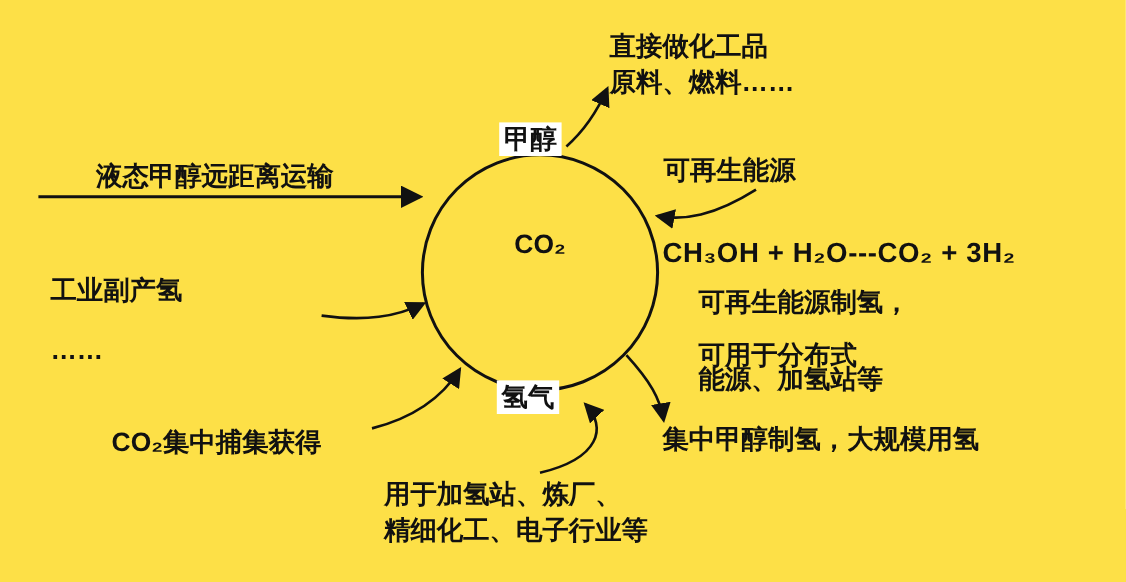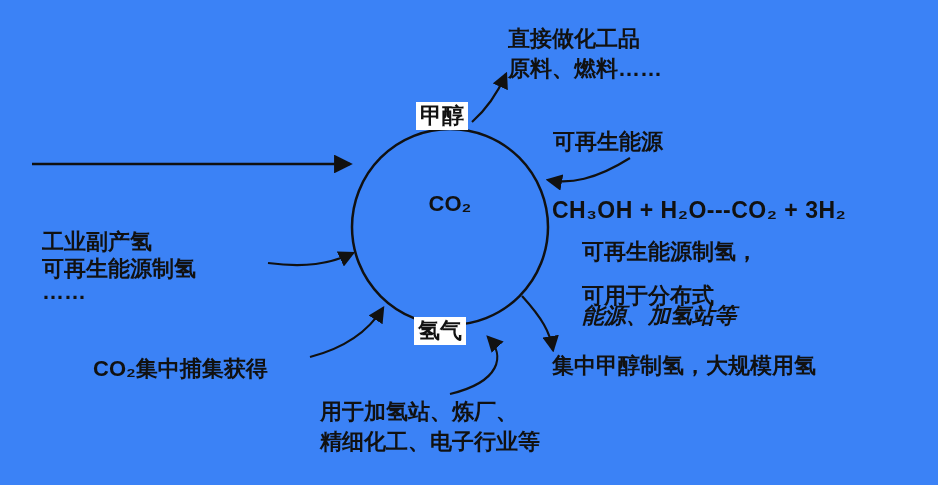--- a/index.html
+++ b/index.html
@@ -1,19 +1,19 @@
 <!DOCTYPE html>
 <html><head>
 <meta charset="utf-8">
 <style>
   html,body{margin:0;padding:0;}
   #stage{
     position:relative;
     width:938px;height:485px;
-    background:#3b82f6;
+    background:#fde047;
     overflow:hidden;
     font-family:"Liberation Sans","DejaVu Sans",sans-serif;
   }
   #diagram-svg{position:absolute;left:0;top:0;}
   .label{
     position:absolute;
     font-weight:bold;
     font-size:22px;
     line-height:1.25;
     color:#111111;
@@ -53,33 +53,33 @@
     <path d="M450,394 C500,382 506,356 488,337" fill="none" stroke="#111111" stroke-width="2.2" marker-end="url(#arrow)"></path>
   </svg>
 
   <div class="label" style="left:508px;top:25px;">直接做化工品</div>
   <div class="label" style="left:508px;top:55px;">原料、燃料……</div>
 
   <div class="label node" style="left:416px;top:102px;">甲醇</div>
 
   <div class="label" style="left:553px;top:128px;">可再生能源</div>
 
+  <div class="label" style="left:80px;top:133px;">液态甲醇远距离运输</div>
 
 
   <div class="label center-text" style="left:415px;top:190px;width:70px;">CO₂</div>
 
   <div class="label formula" style="left:552px;top:196px;">CH₃OH + H₂O---CO₂ + 3H₂</div>
 
   <div class="label" style="left:42px;top:228px;">工业副产氢</div>
-  <div class="label" style="left:42px;top:255px;">可再生能源制氢</div>
   <div class="label" style="left:42px;top:278px;">……</div>
 
   <div class="label" style="left:582px;top:238px;">可再生能源制氢，</div>
   <div class="label" style="left:582px;top:282px;">可用于分布式</div>
-  <div class="label" style="left:582px;top:302px;font-style:italic;">能源、加氢站等</div>
+  <div class="label" style="left:582px;top:302px;">能源、加氢站等</div>
 
   <div class="label node" style="left:414px;top:317px;">氢气</div>
 
   <div class="label" style="left:93px;top:355px;">CO₂集中捕集获得</div>
 
   <div class="label" style="left:552px;top:352px;text-align:right;">集中甲醇制氢，大规模用氢</div>
 
   <div class="label" style="left:320px;top:398px;">用于加氢站、炼厂、</div>
   <div class="label" style="left:320px;top:428px;">精细化工、电子行业等</div>
 

